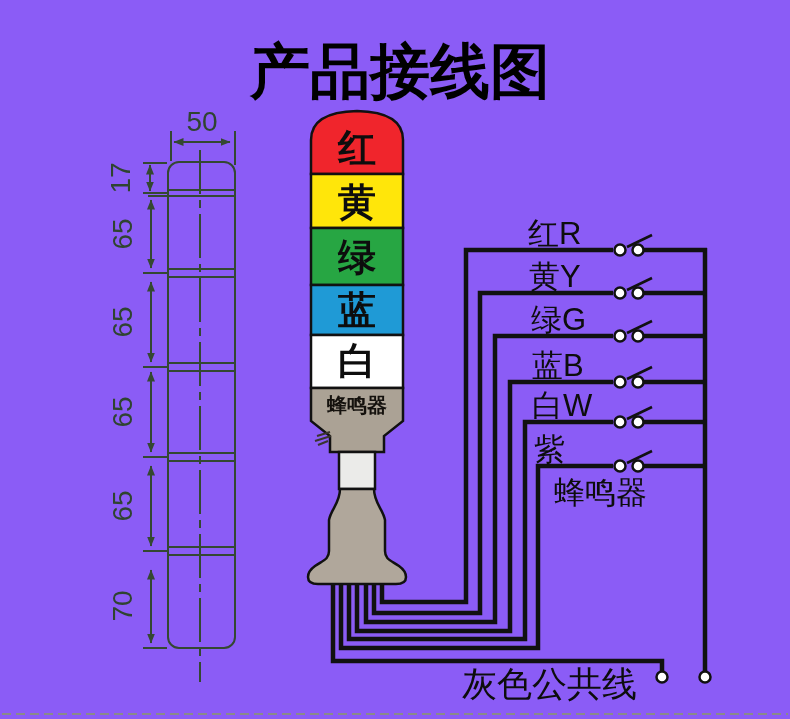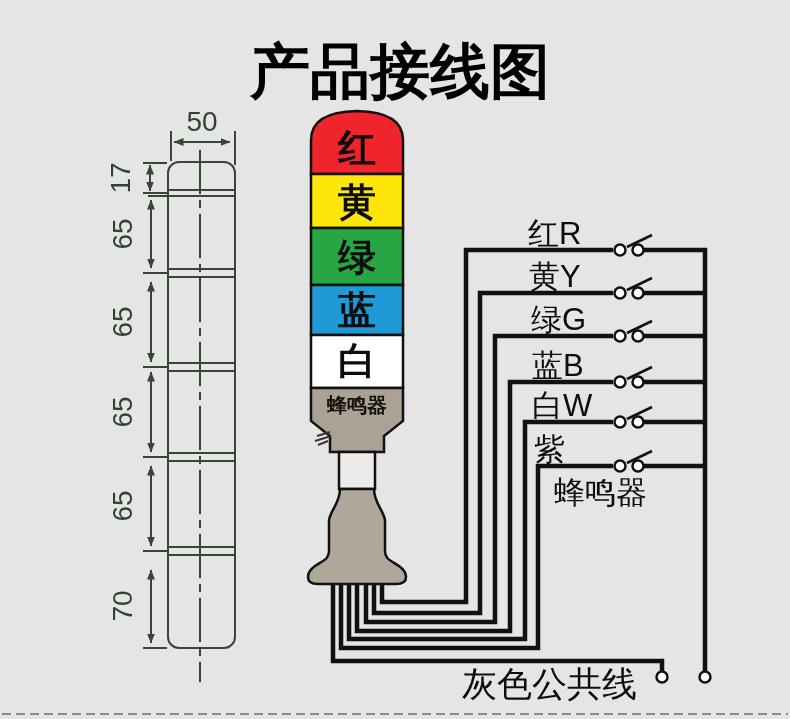--- a/index.html
+++ b/index.html
@@ -1,16 +1,16 @@
 <!DOCTYPE html>
 <html><head>
 <meta charset="utf-8">
 <style>
   html,body{margin:0;padding:0;background:#ffffff;}
-  .stage{position:relative;width:790px;height:719px;background:#e5e5e5;overflow:hidden;
+  .stage{position:relative;width:790px;height:719px;background:#8b5cf6;overflow:hidden;
          font-family:"Liberation Sans","DejaVu Sans",sans-serif;}
   svg text{font-family:"Liberation Sans","DejaVu Sans",sans-serif;}
   .title-text{font-size:60px;font-weight:800;fill:#000;}
   .dim-text{font-size:28px;font-weight:500;fill:#2f4430;}
   .seg-text{font-size:38px;font-weight:700;fill:#0d0d0d;}
   .buzz-text{font-size:20px;font-weight:700;fill:#14110d;}
   .row-text{font-size:31px;font-weight:500;fill:#0d0d0d;}
   .common-text{font-size:35px;font-weight:500;fill:#0d0d0d;}
   .dwg{stroke:#344832;stroke-width:2;fill:none;}
   .wire{stroke:#111;stroke-width:4.5;fill:none;}

